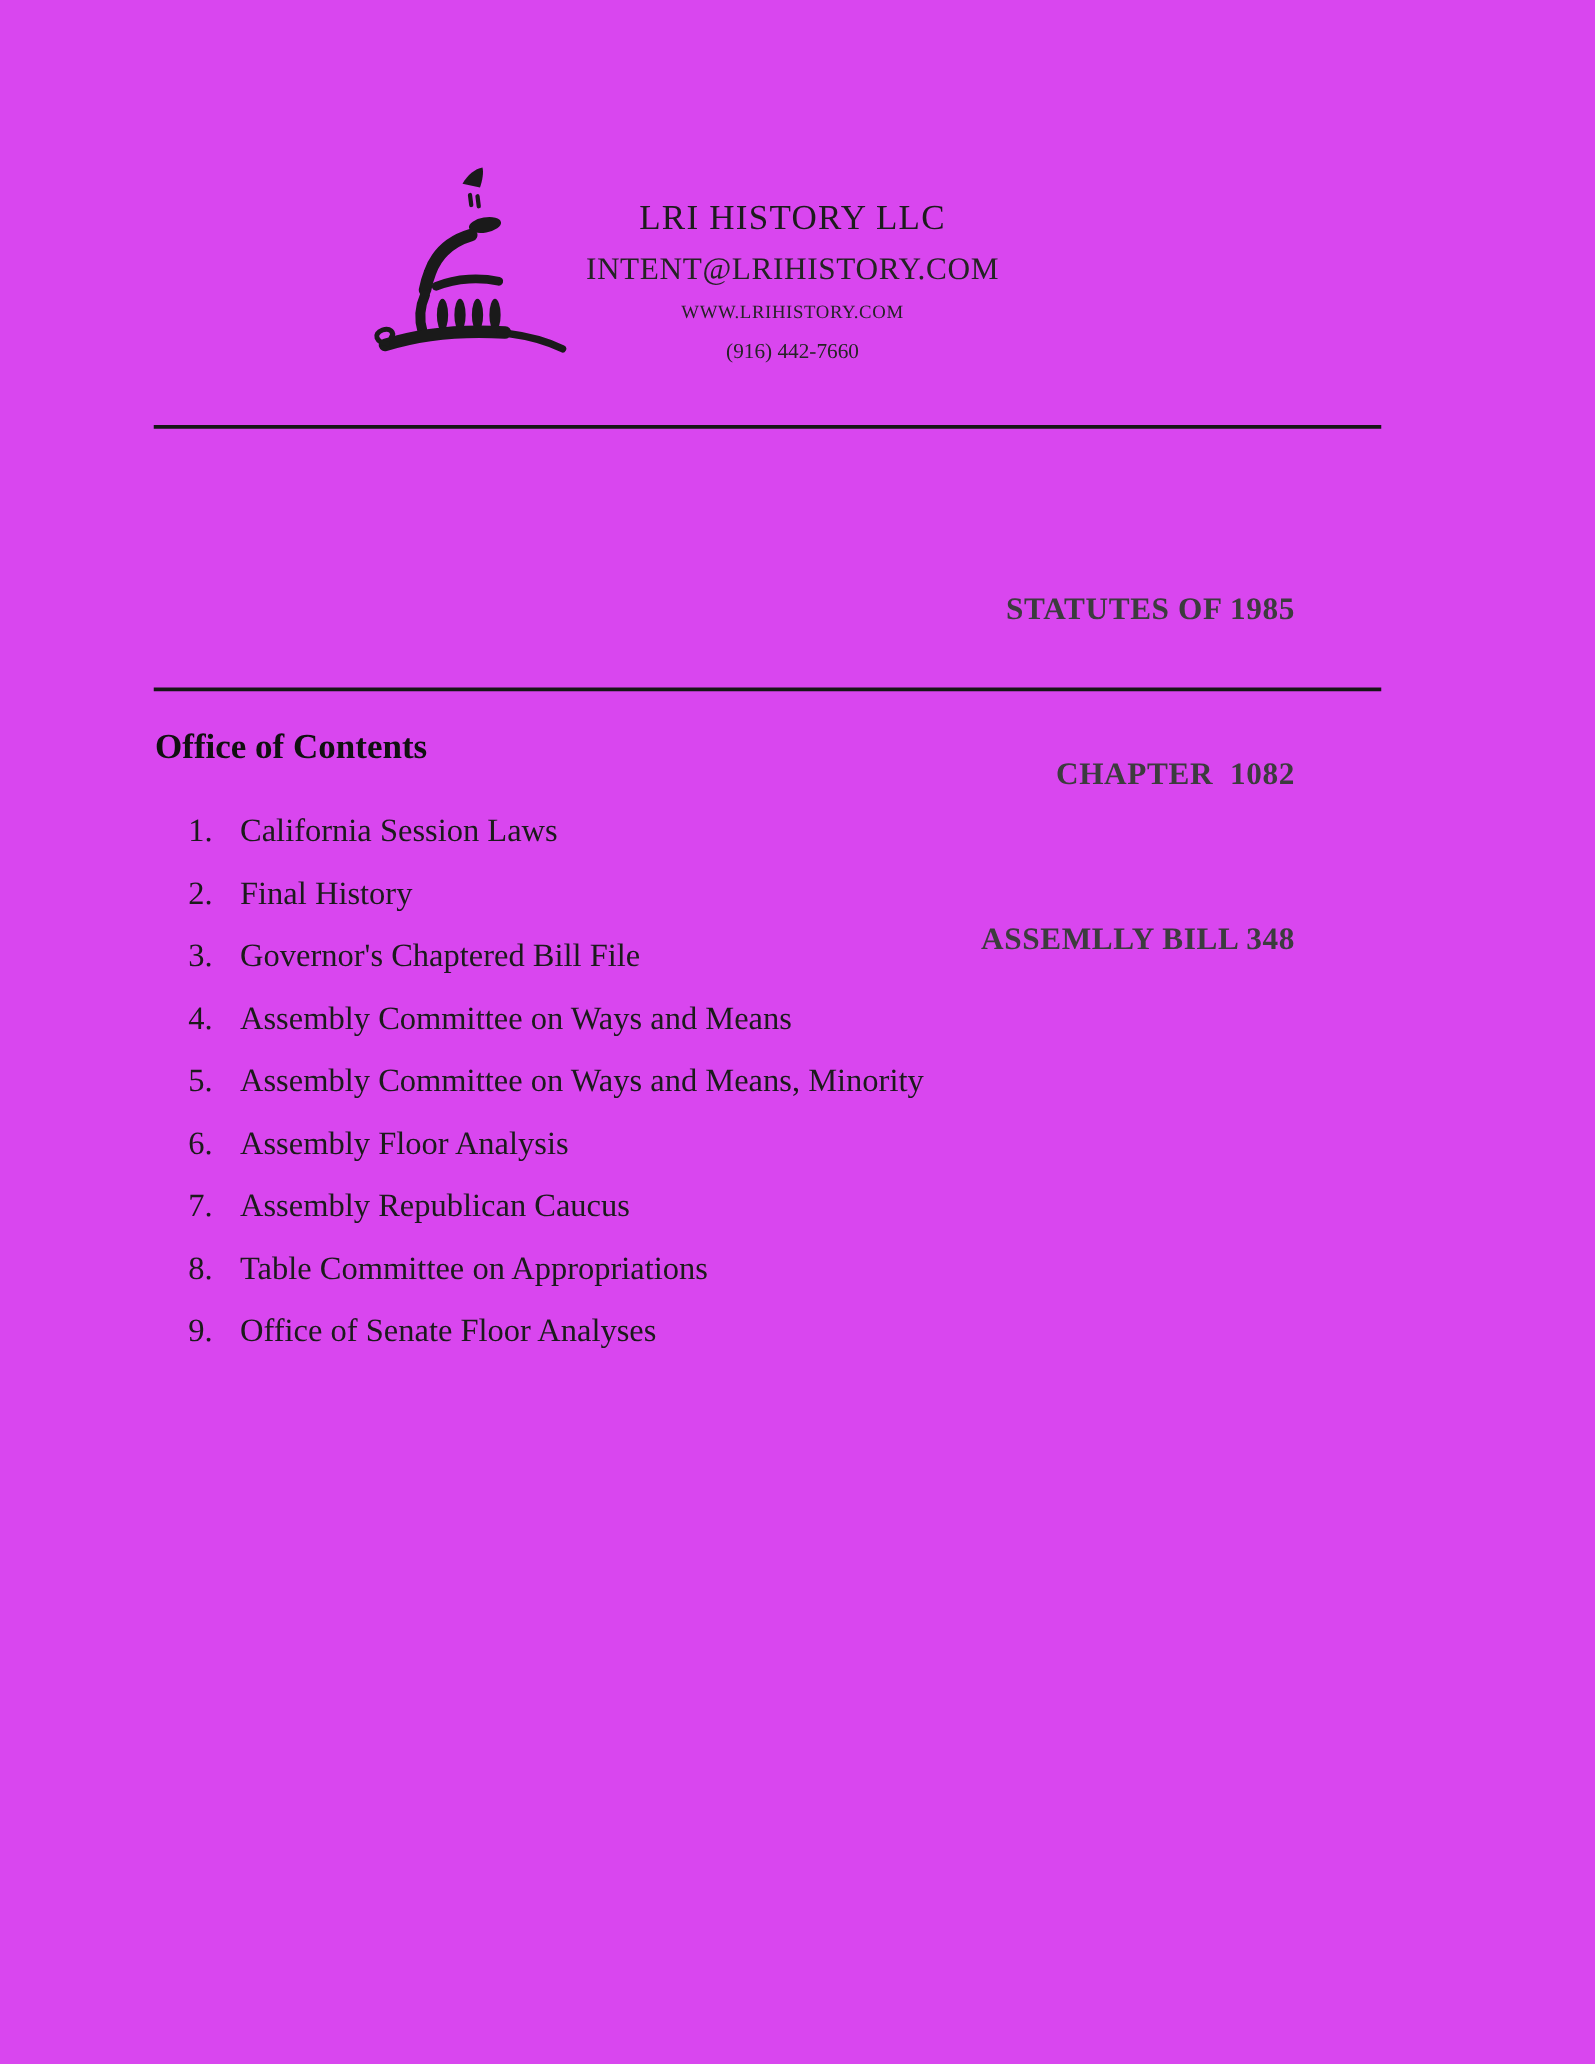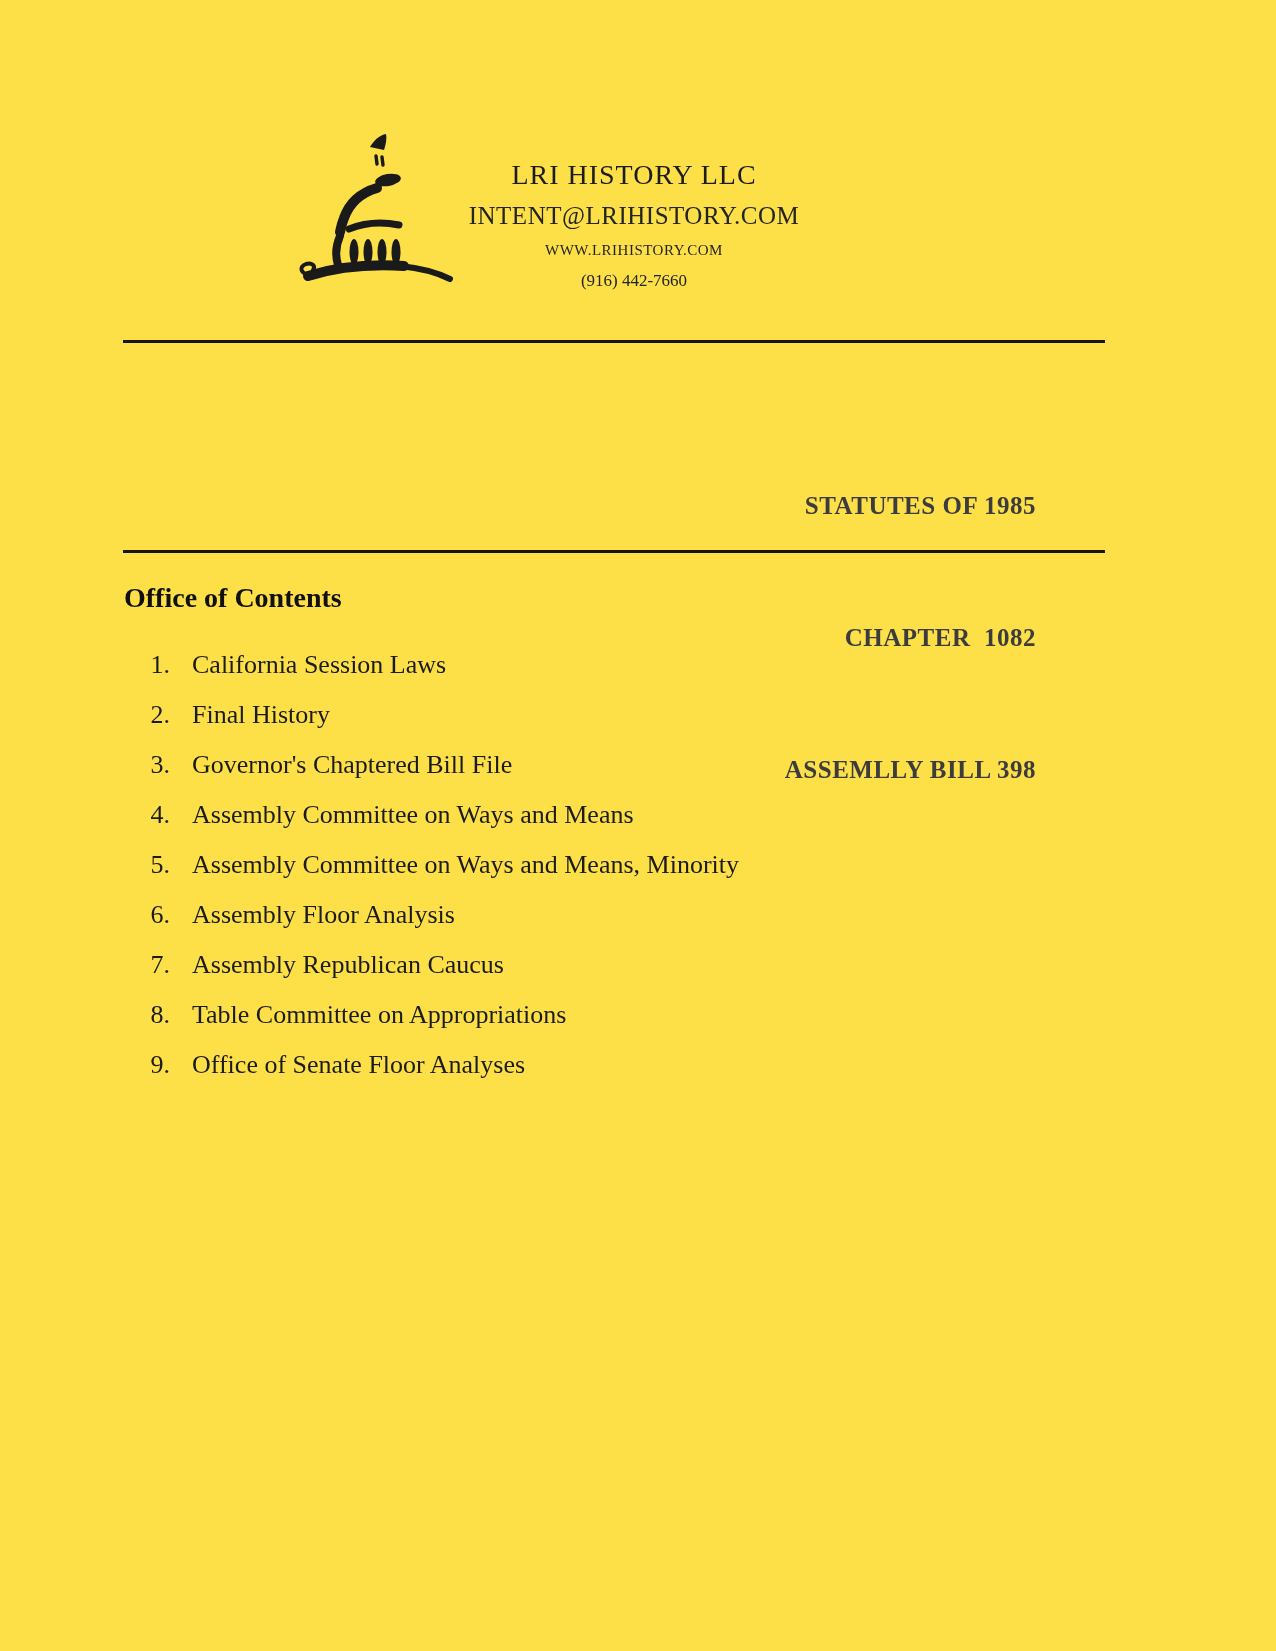--- a/index.html
+++ b/index.html
@@ -1,21 +1,21 @@
 <!DOCTYPE html>
 <html><head>
 <meta charset="utf-8">
 <style>
   html, body { margin: 0; padding: 0; background: #e8e8e8; }
   .page {
     position: relative;
     width: 1276px;
     height: 1651px;
     margin: 0 auto;
-    background: #fde047;
+    background: #d946ef;
     font-family: "Liberation Serif", "DejaVu Serif", serif;
     color: #1a1a1a;
     overflow: hidden;
   }
 
   
   .logo {
     position: absolute;
     left: 292px;
     top: 122px;
@@ -65,21 +65,21 @@
     height: 3px;
     background: #161616;
   }
   .rule-top { top: 340px; }
   .rule-bottom { top: 550px; }
 
   
   .statutes-block {
     position: absolute;
     right: 240px;
-    top: 396px;
+    top: 378px;
     text-align: right;
     font-weight: bold;
     font-size: 25px;
     line-height: 44px;
     letter-spacing: 0.5px;
     color: #3c3c3e;
     white-space: pre;
   }
 
   
@@ -152,21 +152,21 @@
     <div class="org-email">INTENT@LRIHISTORY.COM</div>
     <div class="org-web">WWW.LRIHISTORY.COM</div>
     <div class="org-phone">(916) 442-7660</div>
   </div>
 
   <div class="rule rule-top"></div>
 
   <div class="statutes-block" style="color: rgb(60, 60, 62);">
     <div>STATUTES OF 1985</div>
     <div>CHAPTER  1082</div>
-    <div>ASSEMLLY BILL 398</div>
+    <div>ASSEMLLY BILL 348</div>
   </div>
 
   <div class="rule rule-bottom"></div>
 
   <div class="toc-heading">Office of Contents</div>
 
   <ol class="toc-list">
     <li>
       <span class="toc-num">1.</span>
       <span class="toc-label">California Session Laws</span>

